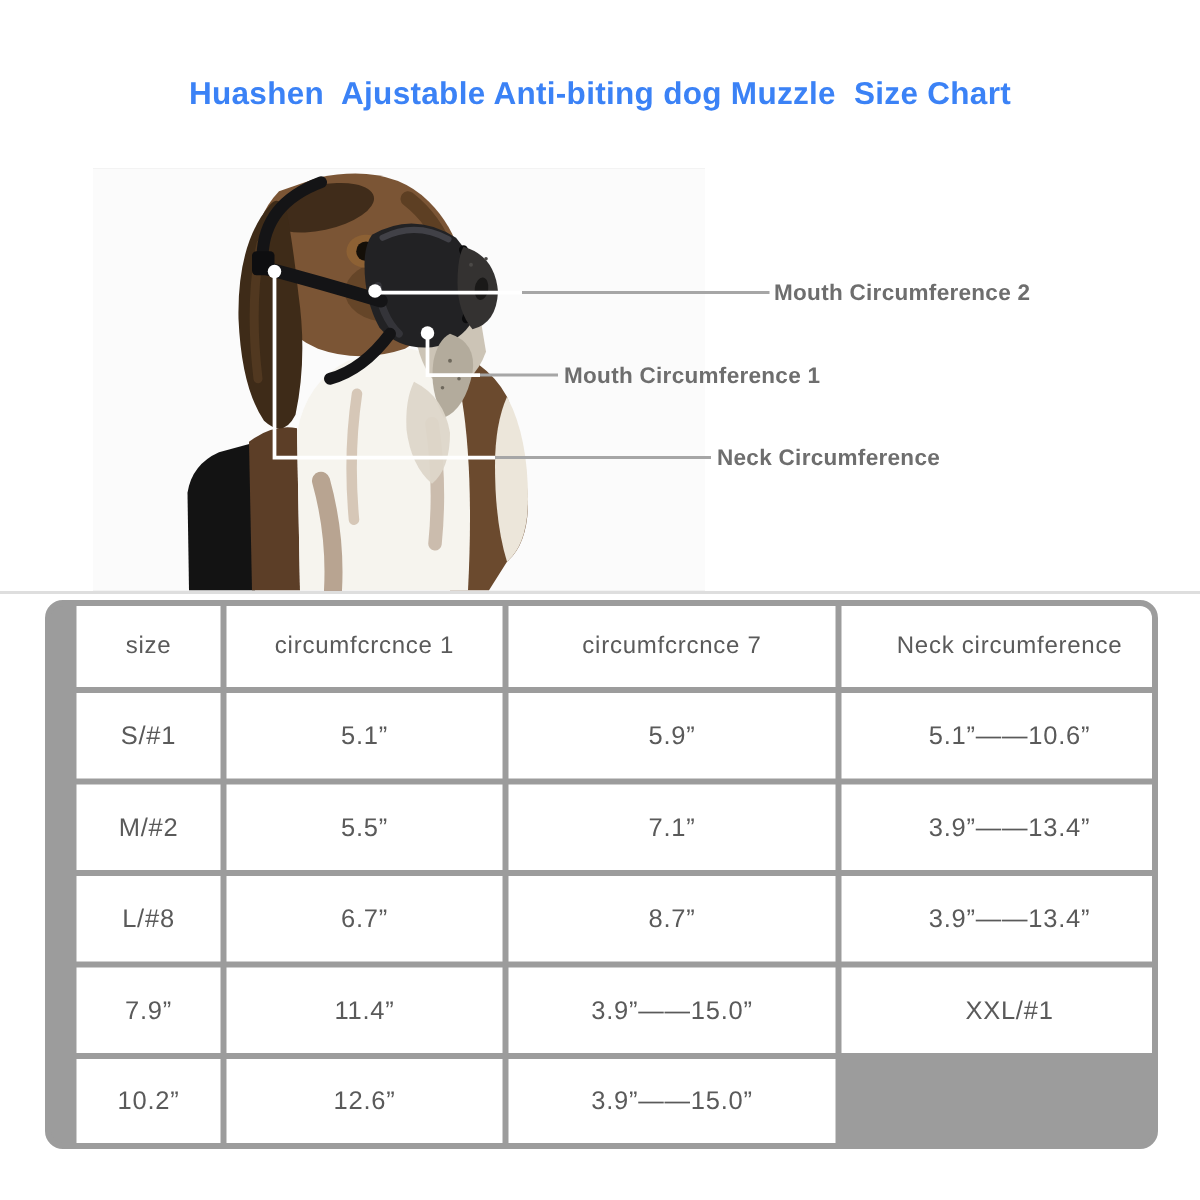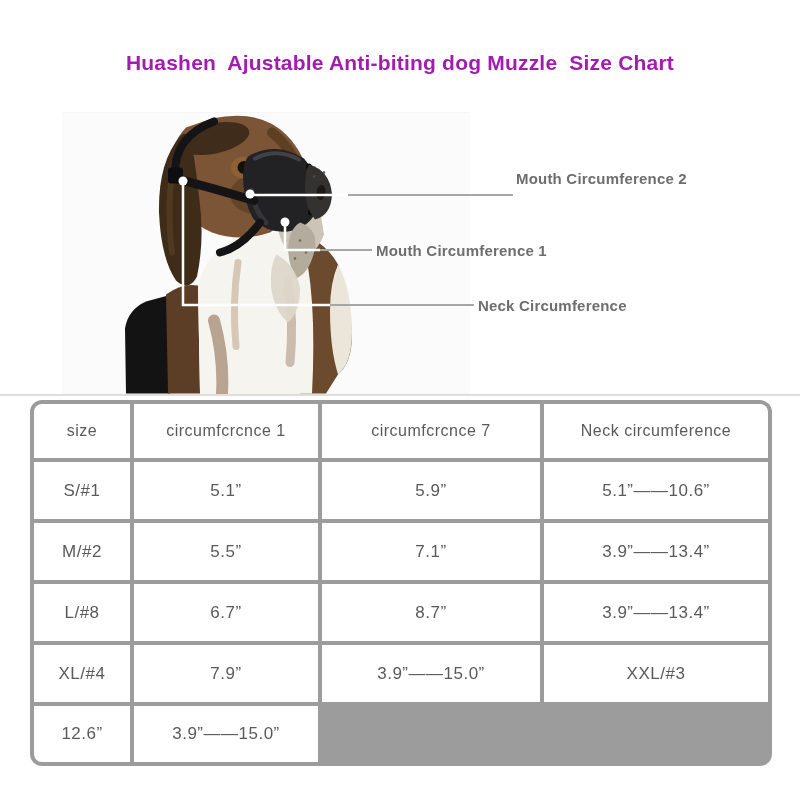--- a/index.html
+++ b/index.html
@@ -9,21 +9,21 @@
     position: relative;
     overflow: hidden;
     font-family: "Liberation Sans", sans-serif;
   }
   .page-title {
     position: absolute;
     left: 0; right: 0; top: 51px;
     text-align: center;
     font-size: 21px;
     font-weight: 700;
-    color: #a21caf;
+    color: #3b82f6;
     letter-spacing: 0.2px;
     white-space: pre;
   }
   .photo-area {
     position: absolute;
     left: 62px; top: 112px;
     width: 408px; height: 282px;
     background: #fbfbfb;
     box-shadow: inset 0 0 0 1px #f1f1f1;
   }
@@ -35,21 +35,21 @@
     pointer-events: none;
   }
   .callout-label {
     position: absolute;
     font-size: 15px;
     font-weight: 700;
     color: #6e6e6e;
     letter-spacing: 0.2px;
     white-space: nowrap;
   }
-  .label-mc2 { left: 516px; top: 170px; text-align: right; }
+  .label-mc2 { left: 516px; top: 187px; text-align: right; }
   .label-mc1 { left: 376px; top: 242px; }
   .label-neck { left: 478px; top: 297px; }
   .photo-table-divider {
     position: absolute;
     left: 0; top: 394px;
     width: 800px; height: 2px;
     background: #dedede;
   }
   .size-table {
     position: absolute;
@@ -57,20 +57,21 @@
     width: 742px; height: 366px;
     box-sizing: border-box;
     border: 4px solid #9c9c9c;
     border-radius: 12px;
     overflow: hidden;
     background: #9c9c9c;
     display: grid;
     grid-template-columns: 96px 184px 218px 224px;
     grid-template-rows: 54px 57px 57px 57px 57px 56px;
     gap: 4px;
+    padding-left: 17px;
   }
   .cell {
     background: #ffffff;
     display: flex;
     align-items: center;
     justify-content: center;
     color: #5a5a5a;
     font-size: 17px;
     letter-spacing: 0.5px;
     white-space: nowrap;
@@ -173,20 +174,21 @@
   <div class="cell">M/#2</div>
   <div class="cell">5.5”</div>
   <div class="cell">7.1”</div>
   <div class="cell">3.9”——13.4”</div>
 
   <div class="cell">L/#8</div>
   <div class="cell">6.7”</div>
   <div class="cell">8.7”</div>
   <div class="cell">3.9”——13.4”</div>
 
-  <div class="cell">XL/#4</div>
   <div class="cell">7.9”</div>
+  <div class="cell">11.4”</div>
   <div class="cell">3.9”——15.0”</div>
 
-  <div class="cell">XXL/#3</div>
+  <div class="cell">XXL/#1</div>
+  <div class="cell">10.2”</div>
   <div class="cell">12.6”</div>
   <div class="cell">3.9”——15.0”</div>
 </div>
 
 </body></html>

